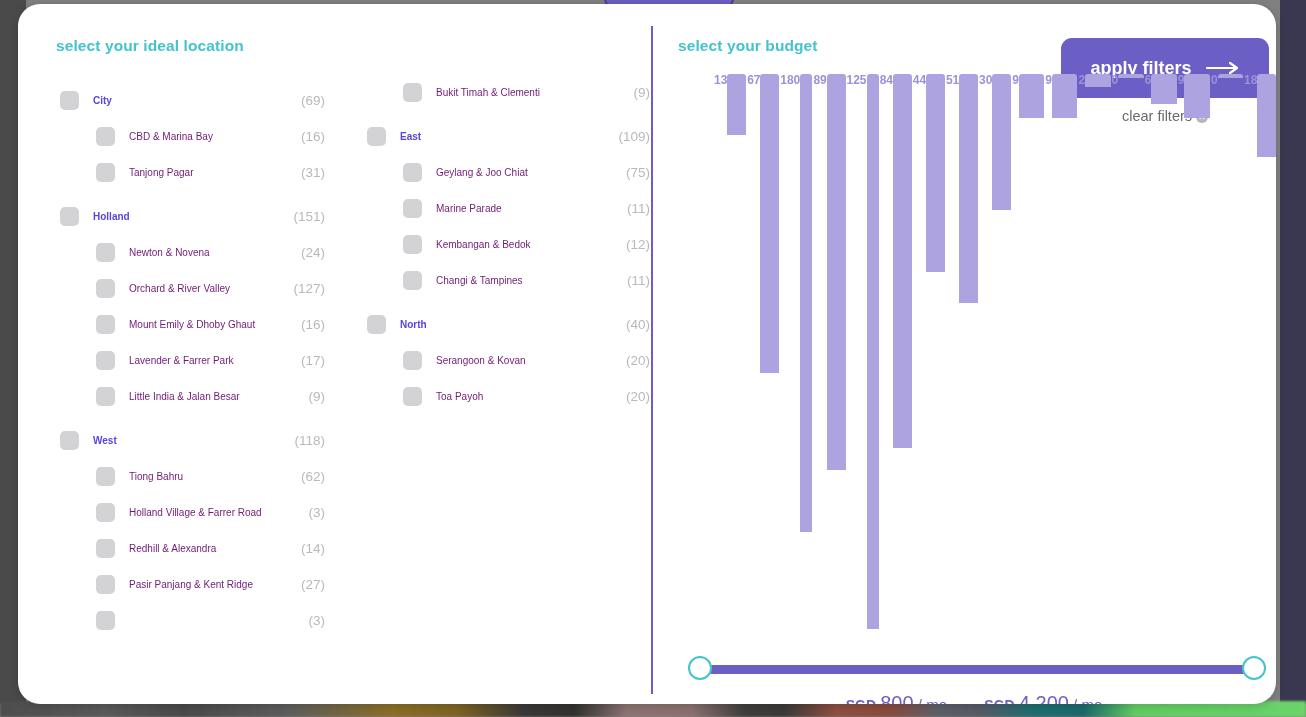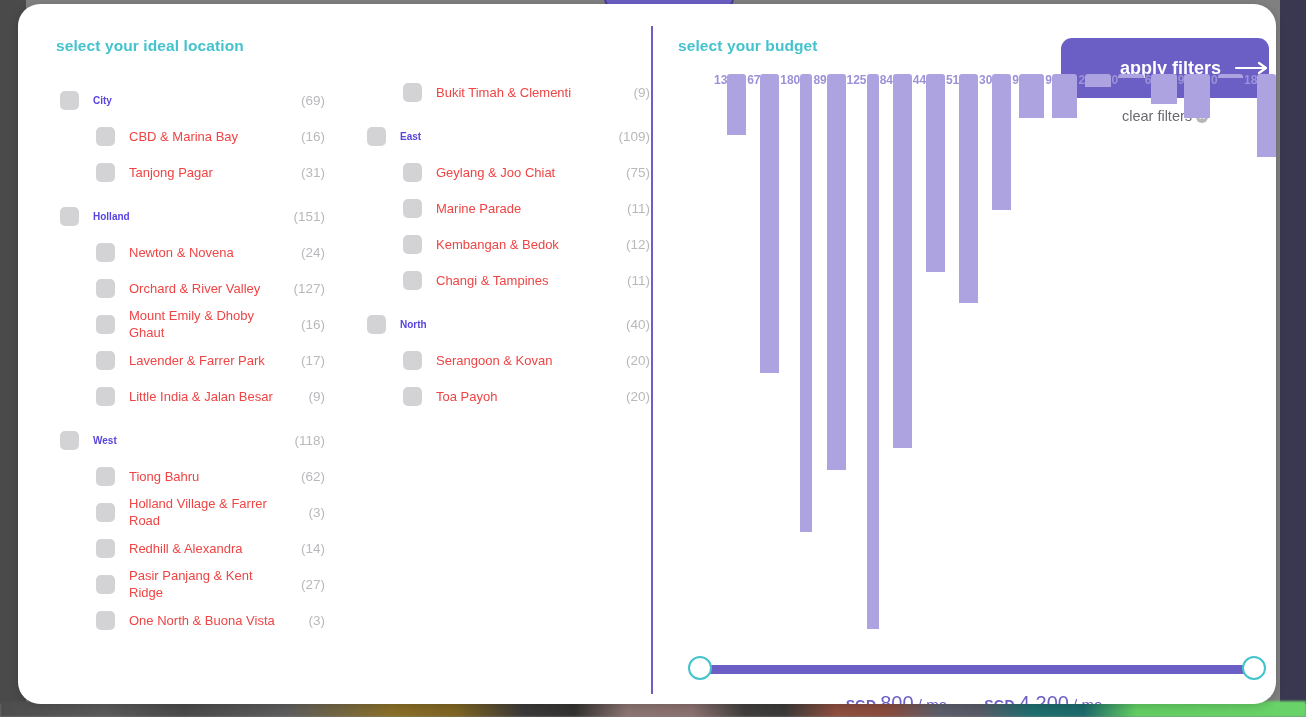--- a/index.html
+++ b/index.html
@@ -86,22 +86,22 @@
   .loc-row.child { padding-left: 60px; }
 
   .cbox {
     width: 19px; height: 19px;
     background: #d3d3d6;
     border-radius: 5px;
     flex: 0 0 19px;
   }
   .loc-label {
     margin-left: 14px;
-    font-size: 13px;
-    color: #ef4444;
+    font-size: 10px;
+    color: #701a75;
     line-height: 17px;
     max-width: 152px;
   }
   .loc-row.group .loc-label {
     color: #5845e0;
     font-weight: bold;
     font-size: 10px;
   }
   .loc-count {
     position: absolute;
@@ -133,21 +133,21 @@
     background: #6b5ec4;
     border: none;
     border-radius: 11px;
     color: #ffffff;
     font-family: "Liberation Sans", sans-serif;
     font-size: 18px;
     font-weight: bold;
     cursor: pointer;
     display: flex;
     align-items: center;
-    justify-content: flex-end;
+    justify-content: center;
     gap: 14px;
   }
   #apply-filters .arrow { display: flex; align-items: center; }
 
   #clear-filters {
     position: absolute;
     left: 401px; top: 74px;
     width: 208px;
     text-align: center;
     font-size: 14.5px;
@@ -322,21 +322,20 @@
             <span class="loc-label">Redhill &amp; Alexandra</span>
             <span class="loc-count">(14)</span>
           </div>
           <div class="loc-row child">
             <span class="cbox"></span>
             <span class="loc-label">Pasir Panjang &amp; Kent Ridge</span>
             <span class="loc-count">(27)</span>
           </div>
           <div class="loc-row child">
             <span class="cbox"></span>
-            <span class="loc-label">One North &amp; Buona Vista</span>
             <span class="loc-count">(3)</span>
           </div>
         </div>
       <div class="loc-col" id="loc-col-1">
           <div class="loc-row child">
             <span class="cbox"></span>
             <span class="loc-label">Bukit Timah &amp; Clementi</span>
             <span class="loc-count">(9)</span>
           </div>
           <div class="loc-row group">

